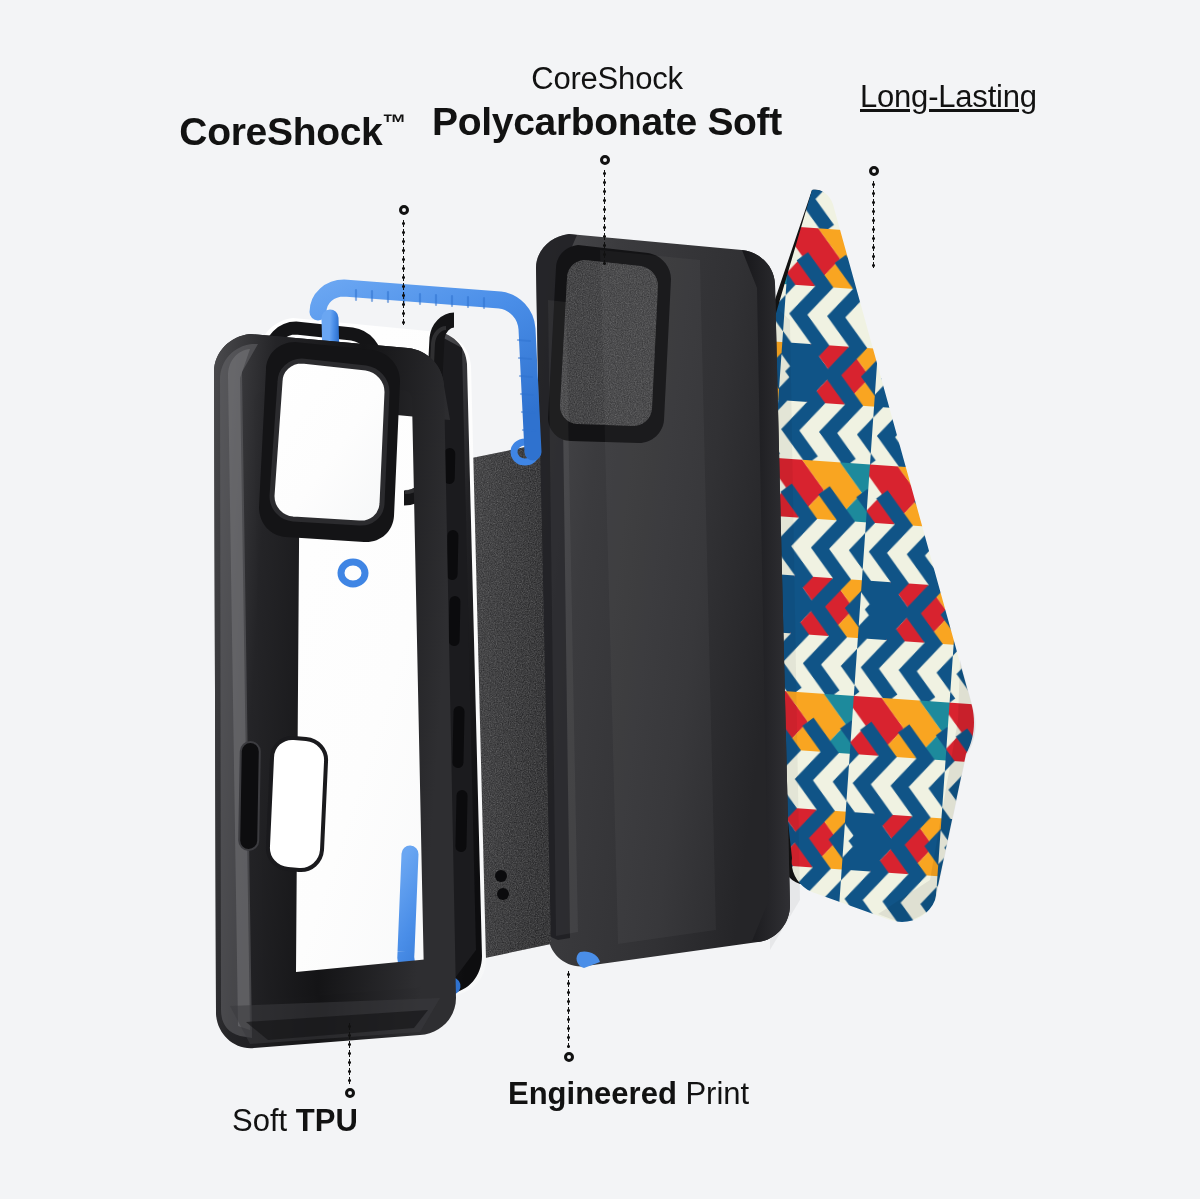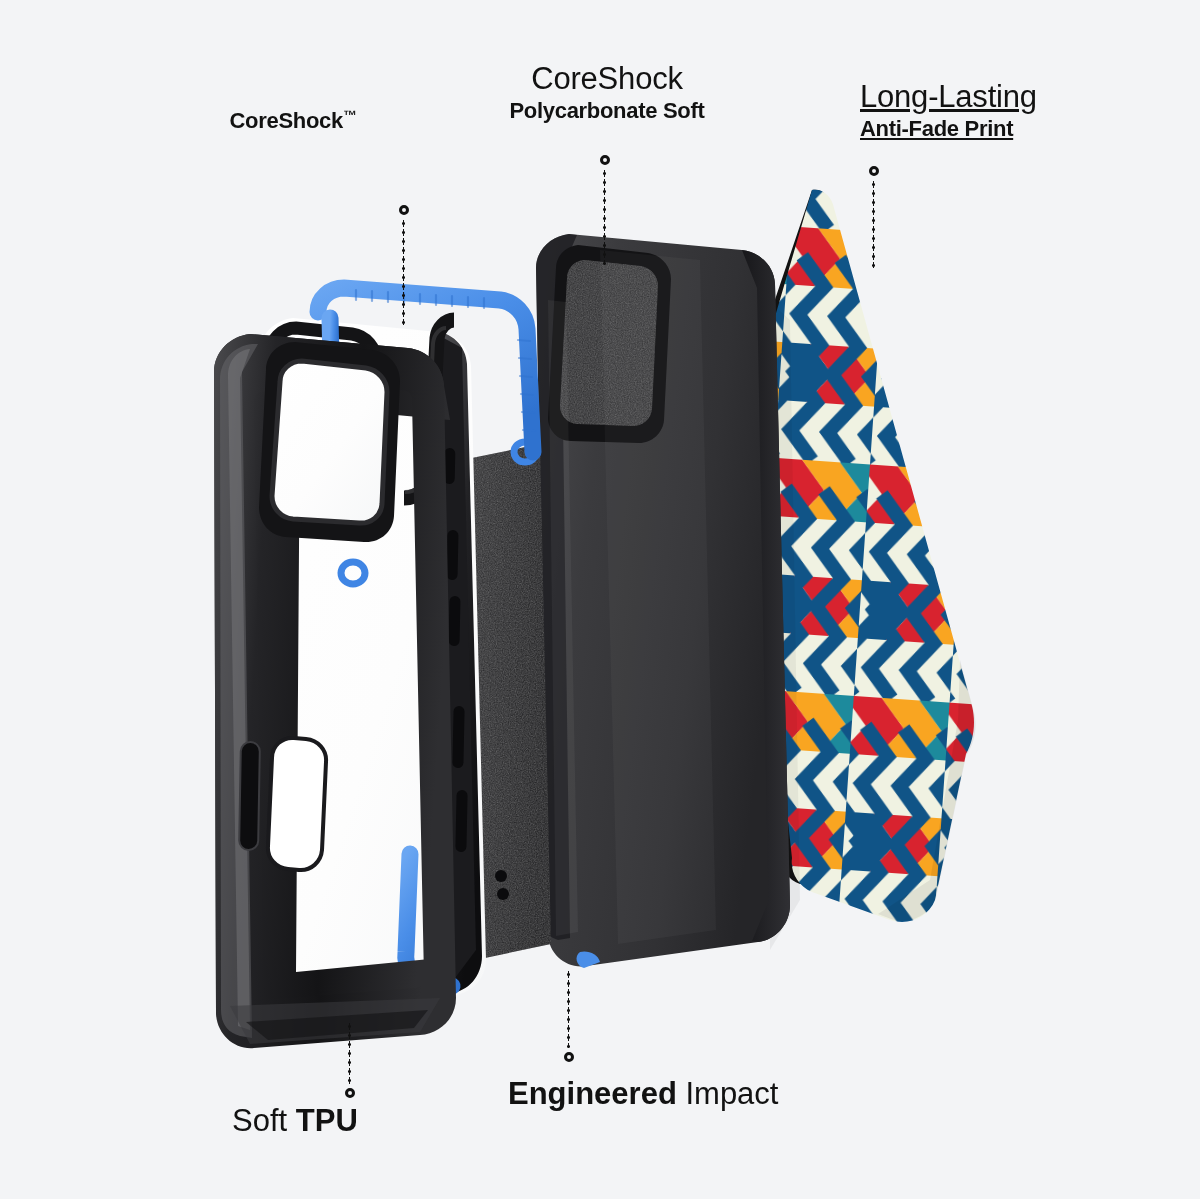--- a/index.html
+++ b/index.html
@@ -12,21 +12,21 @@
   }
   #stage{position:absolute;inset:0;width:1200px;height:1199px;}
   .label{
     position:absolute;
     color:#121212;
     line-height:1.22;
     white-space:nowrap;
     -webkit-font-smoothing:antialiased;
   }
   .label .l1{display:block;font-weight:400;font-size:31px;letter-spacing:-0.2px;}
-  .label .l2{display:block;font-weight:700;font-size:22px;letter-spacing:-0.3px;}
+  .label .l2{display:block;font-weight:700;font-size:39px;letter-spacing:-0.3px;}
   .label.inline{font-size:31px;}
   .label .reg{font-weight:400;}
   .label .bold{font-weight:700;}
   .tm{font-size:0.62em;vertical-align:super;font-weight:700;letter-spacing:0;}
 
   .lbl-coreshock{left:152px;top:108px;text-align:center;width:282px;}
   .lbl-poly{left:432px;top:60px;text-align:center;width:350px;}
   .lbl-print{left:860px;top:78px;text-align:left;width:252px;text-decoration:underline;}
   .lbl-tpu{left:232px;top:1102px;text-align:left;}
   .lbl-micro{left:508px;top:1075px;text-align:left;}
@@ -480,24 +480,23 @@
     <span class="l2"><span>CoreShock</span><span class="tm">™</span></span>
   </div>
 
   <div class="label lbl-poly">
     <span class="l1">CoreShock</span>
     <span class="l2">Polycarbonate Soft</span>
   </div>
 
   <div class="label lbl-print">
     <span class="l1">Long-Lasting</span>
-    <span class="l2">Anti-Fade Print</span>
   </div>
 
   <div class="label inline lbl-tpu">
     <span class="reg">Soft </span><span class="bold">TPU</span>
   </div>
 
   <div class="label inline lbl-micro">
-    <span class="bold">Engineered</span><span class="reg"> Impact</span>
+    <span class="bold">Engineered</span><span class="reg"> Print</span>
   </div>
 
 </div>
 
 </body></html>

